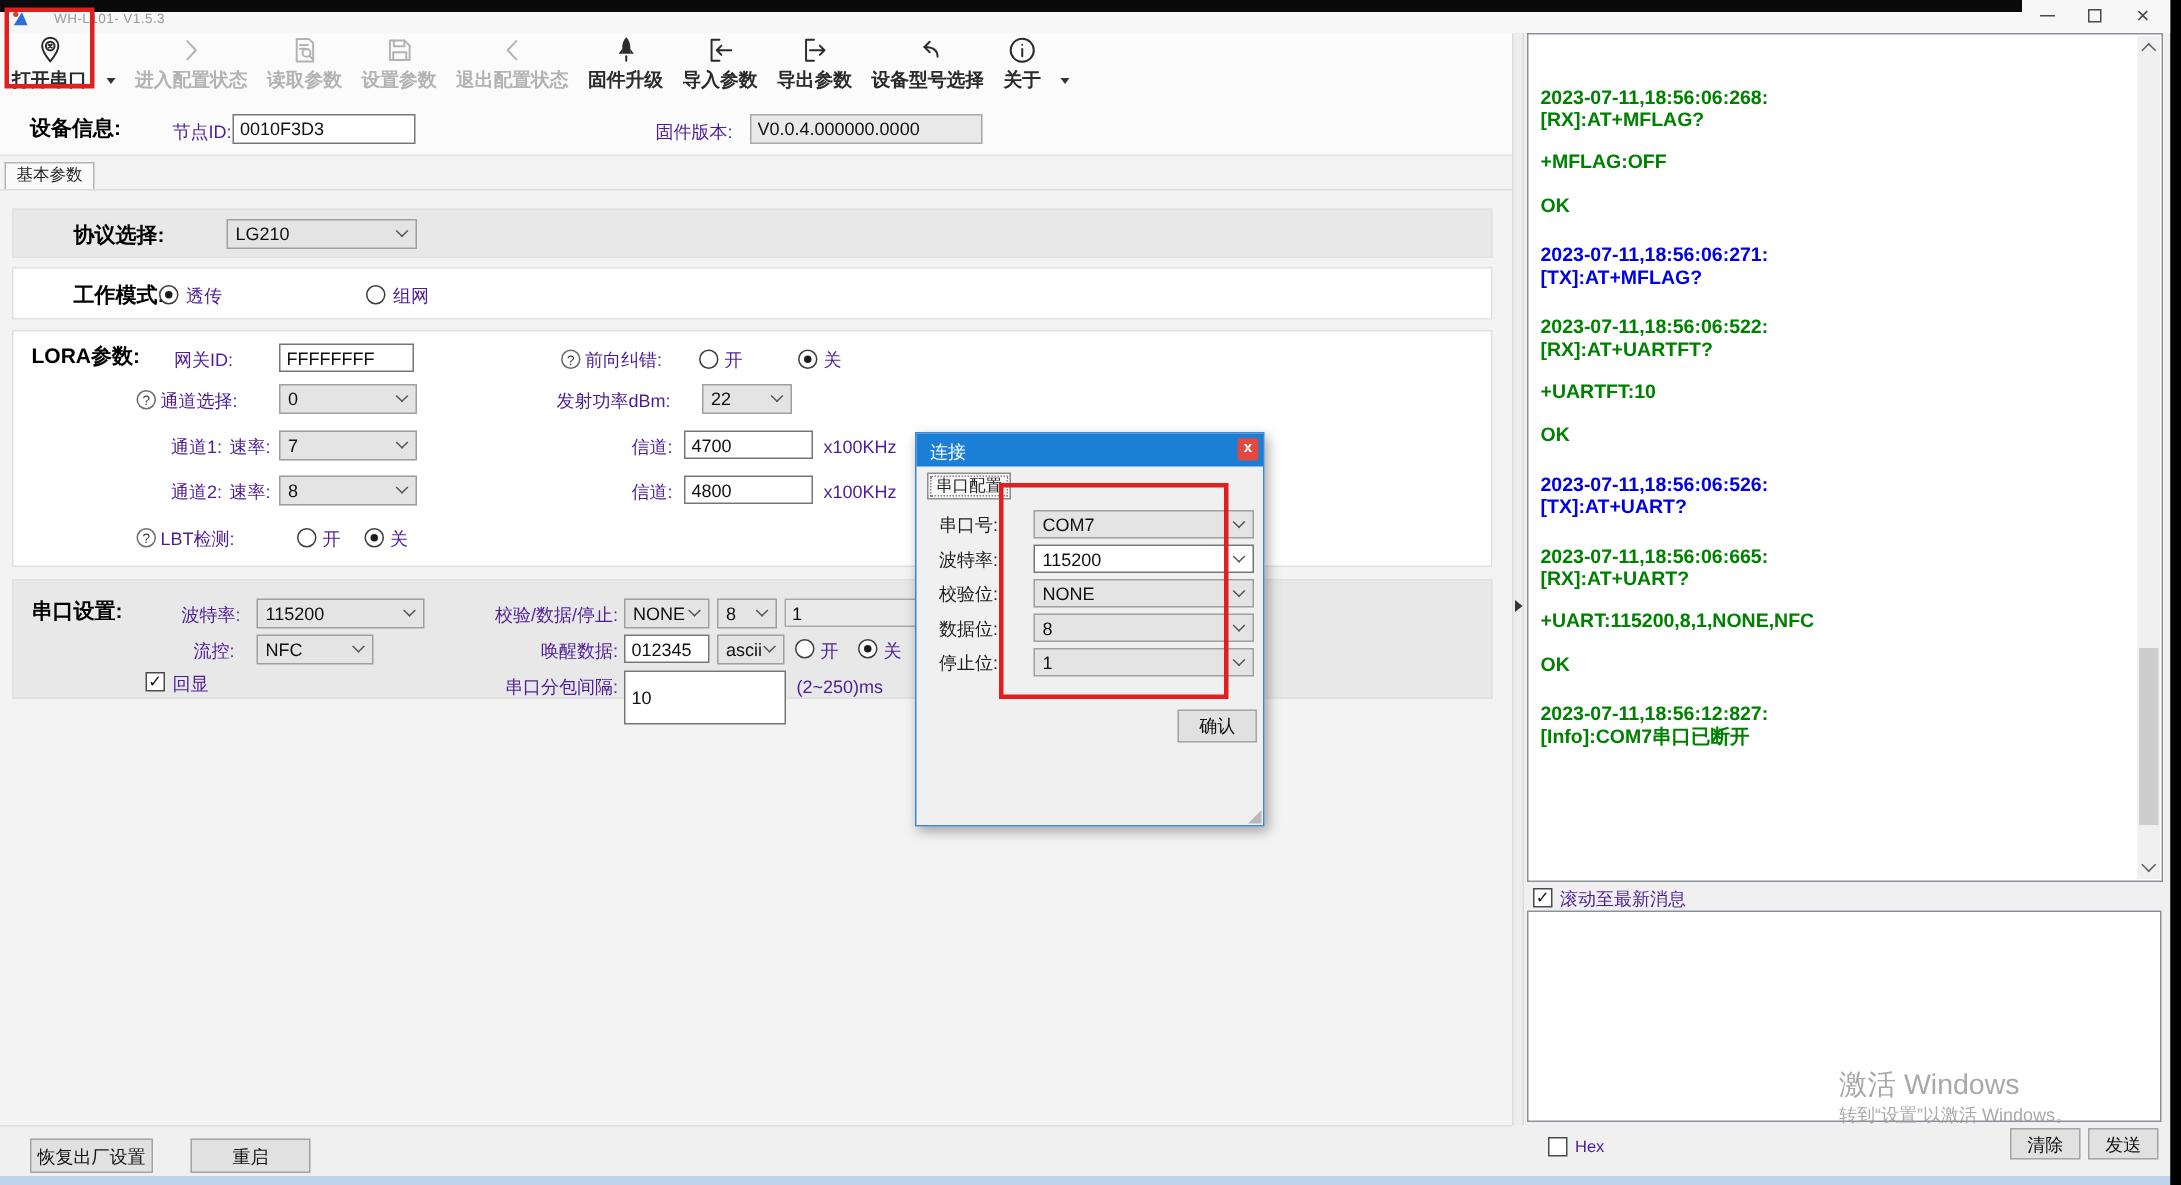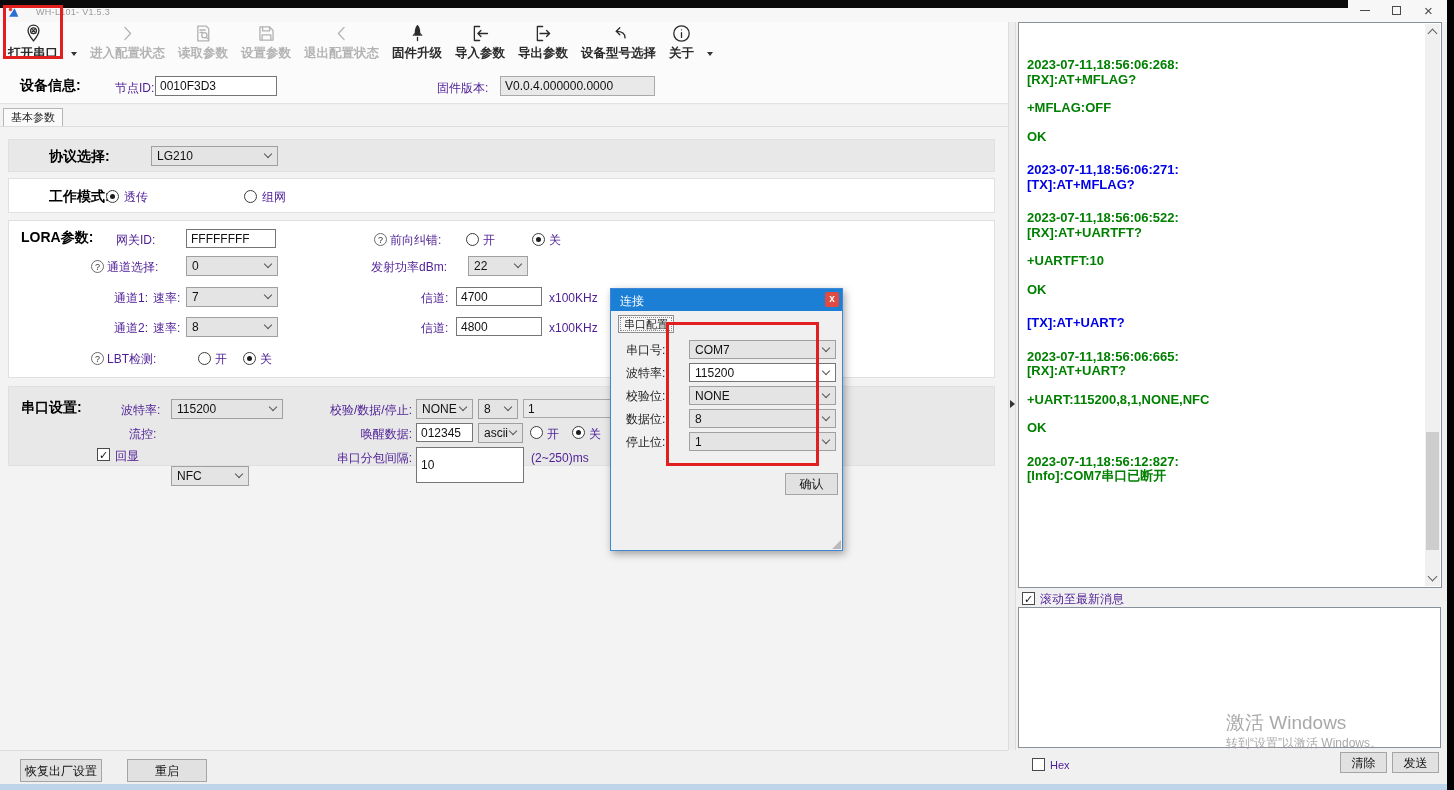--- a/index.html
+++ b/index.html
@@ -307,21 +307,21 @@
             <span>NONE</span>
             <span class="chev"></span>
           </span>
         <span class="combo" style="left:469px; top:12px; width:40px; height:20px;">
             <span>8</span>
             <span class="chev"></span>
           </span>
         <input class="field disabled" style="left: 514px; top: 12px; width: 96px; height: 19px;" readonly="" value="1">
 
         <span class="lbl" style="left:120px; top:37px;">流控:</span>
-        <span class="combo" style="left:162px; top:36px; width:78px; height:20px;margin-top:43px;">
+        <span class="combo" style="left:162px; top:36px; width:78px; height:20px;">
             <span>NFC</span>
             <span class="chev"></span>
           </span>
         <span class="lbl r" style="left:295px; top:37px; width:108px;">唤醒数据:</span>
         <input class="field" style="left: 407px; top: 36px; width: 57px; height: 19px;" readonly="" value="012345">
         <span class="combo" style="left:469px; top:36px; width:45px; height:20px;">
             <span>ascii</span>
             <span class="chev"></span>
           </span>
         <span class="radio" style="left:521px; top:39px;"></span>
@@ -366,20 +366,21 @@
             <div>2023-07-11,18:56:06:522:</div>
             <div>[RX]:AT+UARTFT?</div>
           </div>
           <div class="log-entry" style="color: rgb(0, 128, 0);">
             <div>+UARTFT:10</div>
           </div>
           <div class="log-entry" style="color: rgb(0, 128, 0);">
             <div>OK</div>
           </div>
           <div class="log-entry ts" style="color: rgb(0, 0, 230);">
+            <div>2023-07-11,18:56:06:526:</div>
             <div>[TX]:AT+UART?</div>
           </div>
           <div class="log-entry ts" style="color: rgb(0, 128, 0);">
             <div>2023-07-11,18:56:06:665:</div>
             <div>[RX]:AT+UART?</div>
           </div>
           <div class="log-entry" style="color: rgb(0, 128, 0);">
             <div>+UART:115200,8,1,NONE,NFC</div>
           </div>
           <div class="log-entry" style="color: rgb(0, 128, 0);">

